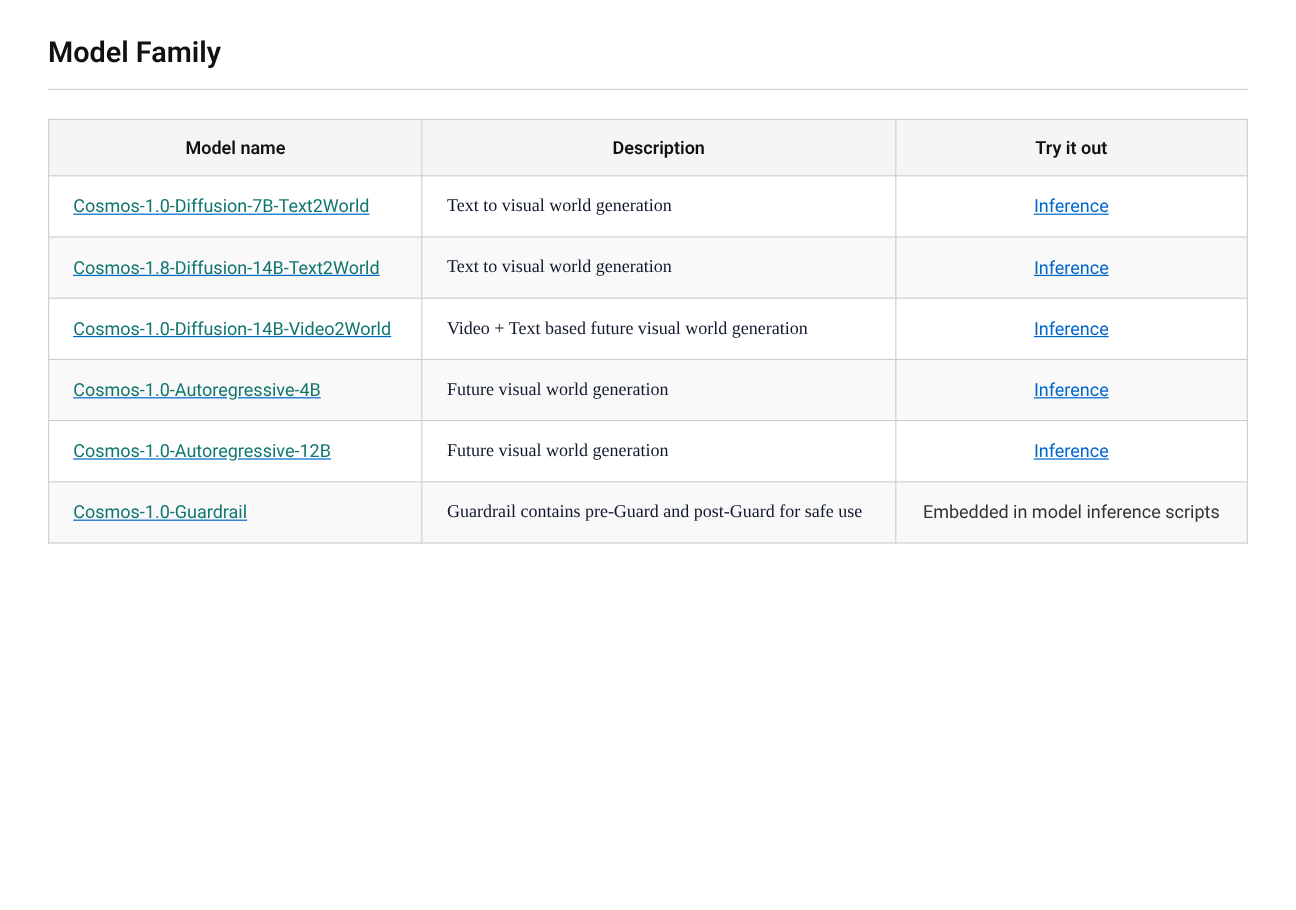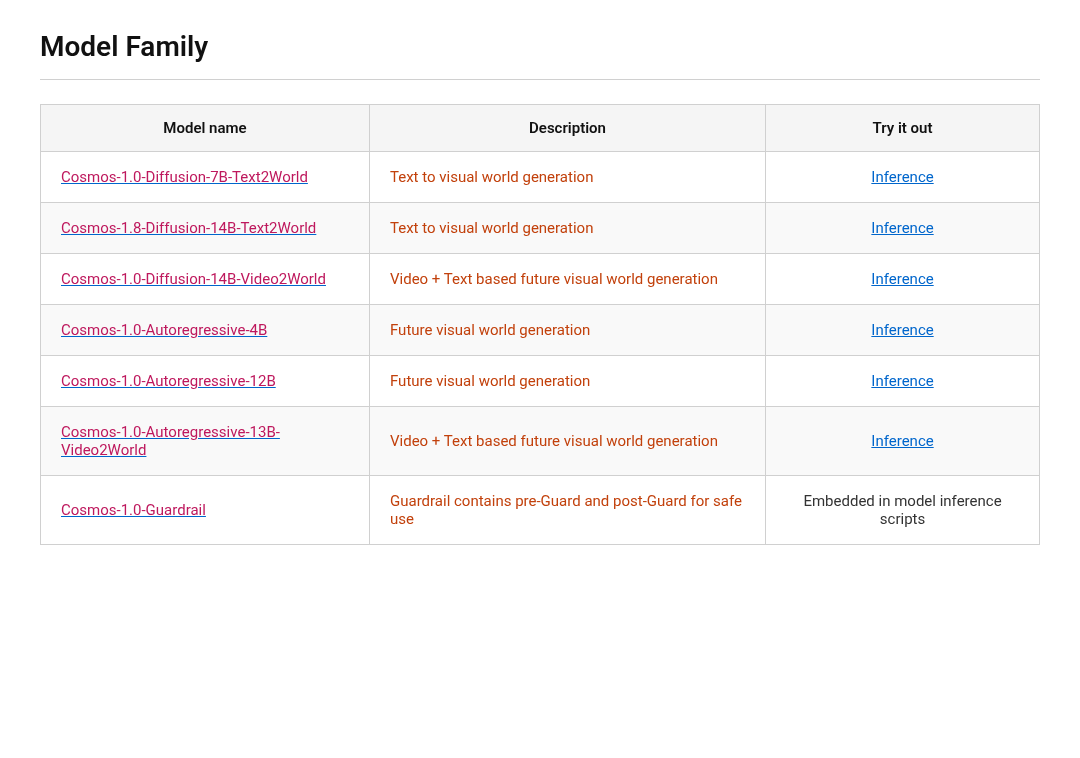--- a/index.html
+++ b/index.html
@@ -10,21 +10,21 @@
 
     body {
       font-family: -apple-system, BlinkMacSystemFont, 'Segoe UI', Roboto, sans-serif;
       background: #ffffff;
       color: #1a1a1a;
       padding: 30px 40px;
       font-size: 15px;
     }
 
     .page-title {
-      font-size: 28px;
+      font-size: 24px;
       font-weight: 600;
       color: #111;
       margin-bottom: 16px;
     }
 
     hr.divider {
       border: none;
       border-top: 1px solid #d0d0d0;
       margin-bottom: 24px;
     }
@@ -55,36 +55,37 @@
       background: #f9f9f9;
     }
 
     td.model-name-cell {
       color: #0066cc;
       text-decoration: underline;
       cursor: pointer;
     }
 
     td.model-name-cell a {
-      color: #be185d;
+      color: #0f766e;
       text-decoration: none;
     }
 
     td.inference-cell {
       text-align: center;
     }
 
     td.inference-cell a {
       color: #0066cc;
       text-decoration: underline;
       cursor: pointer;
     }
 
     td.description-cell {
-      color: #c2410c;
+      color: #0f172a;
+      font-family: Liberation Serif, serif;
     }
 
     td.try-it-out-cell {
       text-align: center;
       color: #333;
     }
   </style>
 </head>
 <body>
 
@@ -119,23 +120,18 @@
         <td class="model-name-cell"><a href="#">Cosmos-1.0-Autoregressive-4B</a></td>
         <td class="description-cell">Future visual world generation</td>
         <td class="inference-cell"><a href="#">Inference</a></td>
       </tr>
       <tr>
         <td class="model-name-cell"><a href="#">Cosmos-1.0-Autoregressive-12B</a></td>
         <td class="description-cell">Future visual world generation</td>
         <td class="inference-cell"><a href="#">Inference</a></td>
       </tr>
       <tr>
-        <td class="model-name-cell"><a href="#">Cosmos-1.0-Autoregressive-13B-Video2World</a></td>
-        <td class="description-cell">Video + Text based future visual world generation</td>
-        <td class="inference-cell"><a href="#">Inference</a></td>
-      </tr>
-      <tr>
         <td class="model-name-cell"><a href="#">Cosmos-1.0-Guardrail</a></td>
         <td class="description-cell">Guardrail contains pre-Guard and post-Guard for safe use</td>
         <td class="try-it-out-cell">Embedded in model inference scripts</td>
       </tr>
     </tbody>
 </table>
 
 </body></html>

